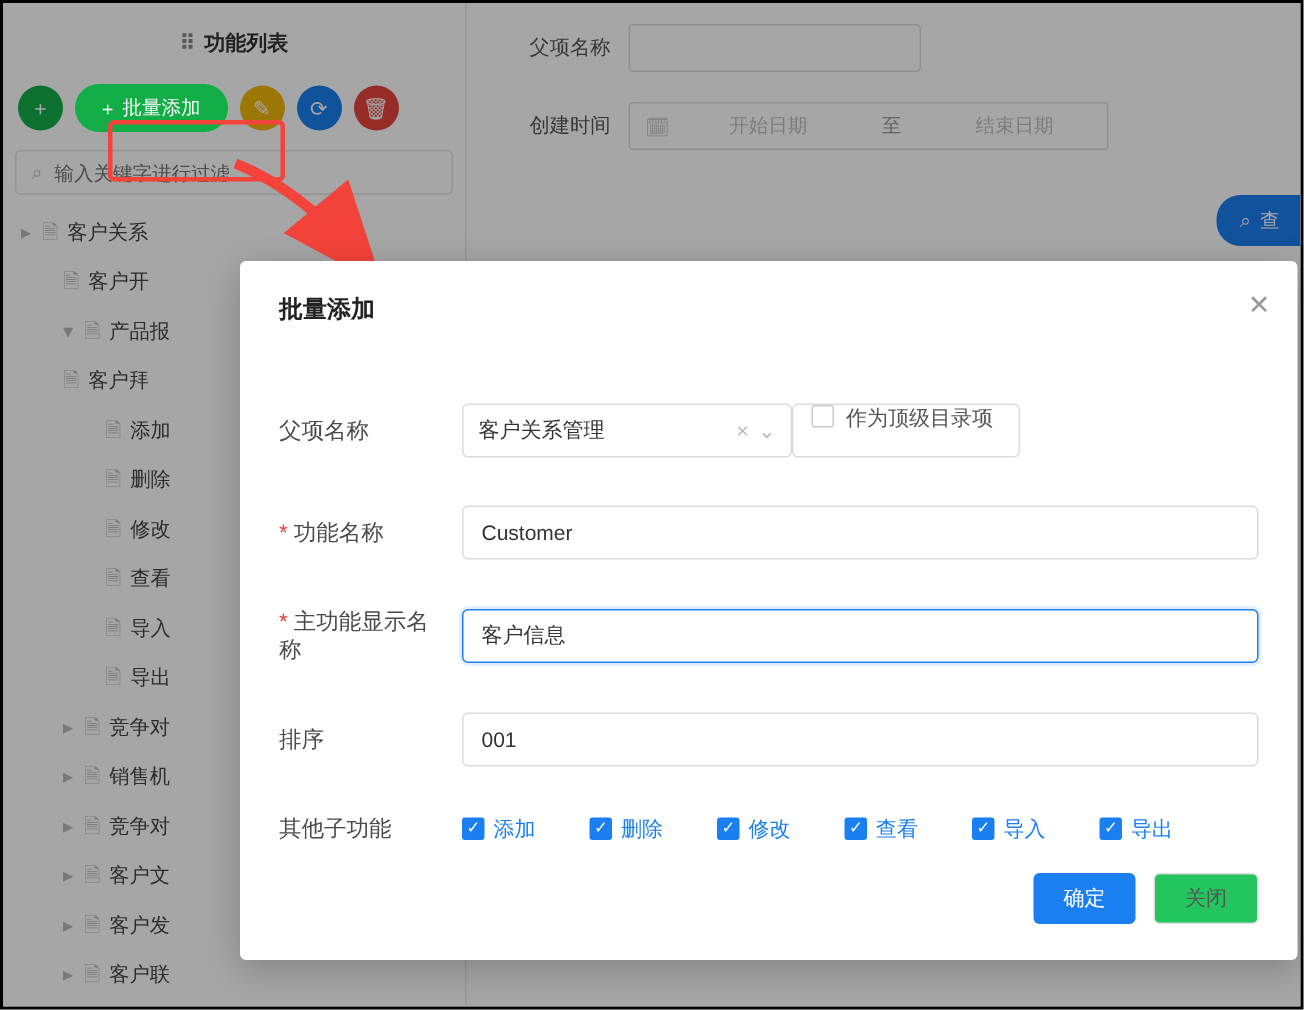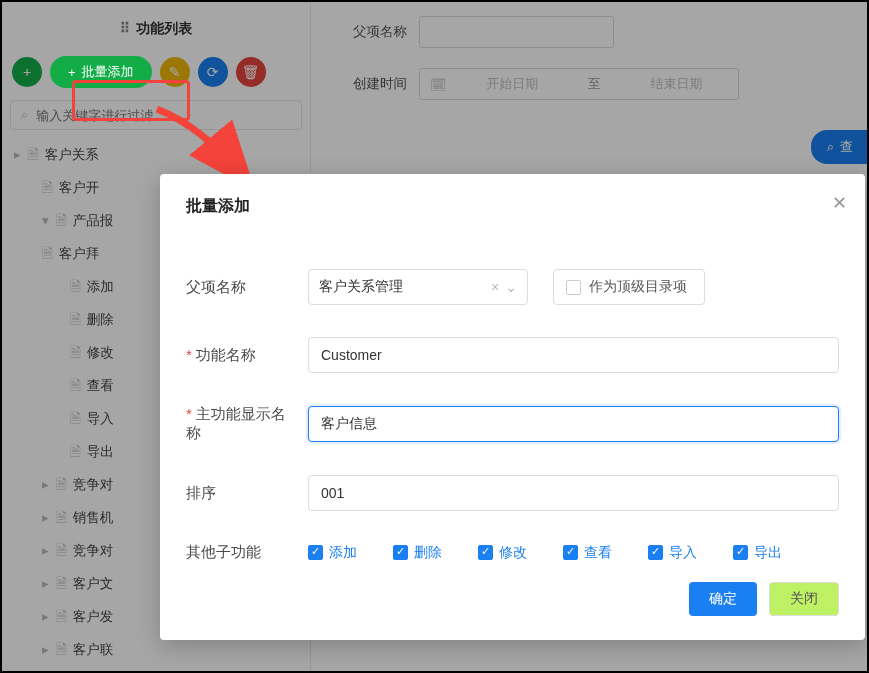--- a/index.html
+++ b/index.html
@@ -40,32 +40,32 @@
     .modal { position:absolute; left:158px; top:172px; width:705px; background:#fff; border-radius:4px; box-shadow:0 6px 24px rgba(0,0,0,0.22); z-index:10; padding:22px 26px 24px; }
     .modal-title { font-size:16px; font-weight:600; color:#222; margin-bottom:8px; }
     .modal-close { position:absolute; right:18px; top:18px; color:#999; cursor:pointer; font-size:18px; }
     .form-row { display:flex; align-items:center; margin-top:32px; }
     .form-row.first { margin-top:52px; }
     .form-lbl { width:112px; text-align:left; color:#4a4a4a; font-size:15px; margin-right:10px; }
     .req { color:#e6443d; margin-right:4px; }
     .sel-box { border:1px solid #dcdcdc; border-radius:4px; height:36px; display:flex; align-items:center; padding:0 10px; width:220px; font-size:14px; color:#333; }
     .sel-box .clr { margin-left:auto; color:#bbb; cursor:pointer; }
     .sel-box .car { color:#bbb; margin-left:6px; }
-    .chk-box { border:1px solid #dcdcdc; border-radius:4px; height:36px; display:flex; align-items:center; padding:0 12px; width:152px; margin-left:25px; gap:8px; color:#555; font-size:14px; }
+    .chk-box { border:1px solid #dcdcdc; border-radius:4px; height:36px; display:flex; padding:0 12px; width:152px; margin-left:0; gap:8px; color:#555; font-size:14px; }
     .chk { width:15px; height:15px; border:1px solid #ccc; border-radius:2px; display:inline-block; }
     .chk.on { background:#1a7ff0; border-color:#1a7ff0; position:relative; }
     .chk.on::after { content:"✓"; color:#fff; font-size:11px; position:absolute; left:2px; top:-1px; }
     .txt-input { border:1px solid #dcdcdc; border-radius:4px; height:36px; padding:0 12px; font-size:14px; flex:1; outline:none; color:#333; }
     .txt-input.focus { border-color:#1a7ff0; box-shadow:0 0 0 2px rgba(26,127,240,0.12); }
     .chk-group { display:flex; gap:36px; flex:1; }
     .chk-item { display:flex; align-items:center; gap:6px; color:#1a7ff0; font-size:14px; }
     .modal-footer { display:flex; justify-content:flex-end; gap:12px; margin-top:20px; }
     .btn { border-radius:4px; height:34px; padding:0 20px; font-size:14px; display:flex; align-items:center; cursor:pointer; }
     .btn-primary { background:#1a7ff0; color:#fff; border:none; }
-    .btn-default { background:#bef264; color:#555; border:1px solid #dcdcdc; }
+    .btn-default { background:#22c55e; color:#555; border:1px solid #dcdcdc; }
     .arrow-svg { position:absolute; left:145px; top:95px; z-index:9; pointer-events:none; }
   </style>
 </head>
 <body>
 
 <div class="main">
   <div class="sidebar">
     <div class="panel-title"><span class="grip">⠿</span><span>功能列表</span></div>
     <div class="toolbar">
       <div class="circ-btn c-green">

